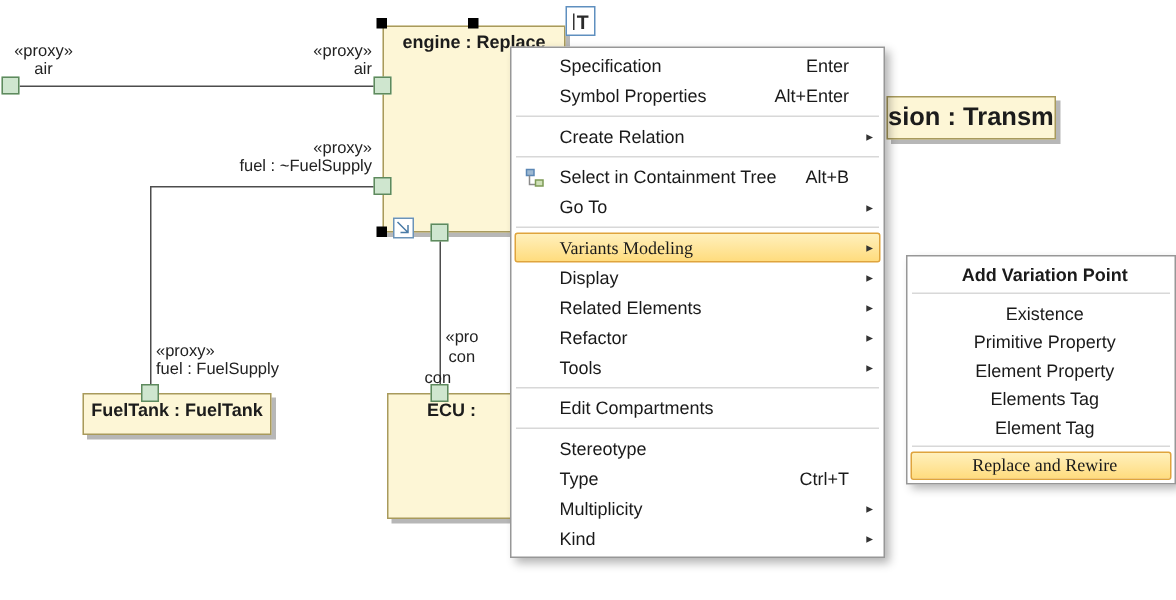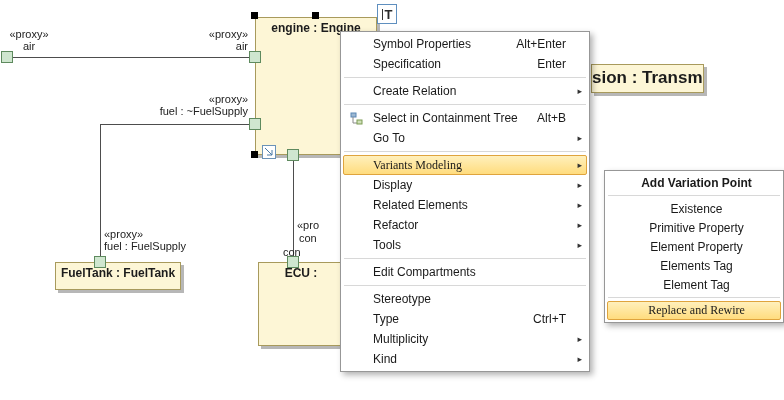--- a/index.html
+++ b/index.html
@@ -48,21 +48,21 @@
 <body>
 
 <div style="position:absolute;inset:0;">
 
   <div class="hline" style="left:13px;top:57px;width:242px;"></div>
   <div class="hline" style="left:100px;top:124px;width:155px;"></div>
   <div class="vline" style="left:100px;top:124px;height:138px;"></div>
   <div class="vline" style="left:293px;top:155px;height:107px;"></div>
 
   <div class="block" style="left:255px;top:17px;width:122px;height:138px;">
-    <div class="title">engine : Engine</div>
+    <div class="title">engine : Replace</div>
   </div>
 
   <div class="block" style="left:55px;top:262px;width:126px;height:28px;">
     <div class="title">FuelTank : FuelTank</div>
   </div>
 
   <div class="block" style="left:258px;top:262px;width:86px;height:84px;">
     <div class="title">ECU :</div>
   </div>
 
@@ -113,26 +113,26 @@
   </div>
 
   <div class="lbl" style="left:297px;top:219px;">«pro</div>
   <div class="lbl" style="left:299px;top:232px;">con</div>
   <div class="lbl" style="left:283px;top:246px;">con</div>
 </div>
 
 <div class="menu main">
 
   <div class="mi">
+    <span>Specification</span>
+    <span class="sc">Enter</span>
+  </div>
+  <div class="mi">
     <span>Symbol Properties</span>
     <span class="sc">Alt+Enter</span>
-  </div>
-  <div class="mi">
-    <span>Specification</span>
-    <span class="sc">Enter</span>
   </div>
 
   <div class="sep"></div>
 
   <div class="mi">
     <span>Create Relation</span>
     <span class="arrow"></span>
   </div>
 
   <div class="sep"></div>

